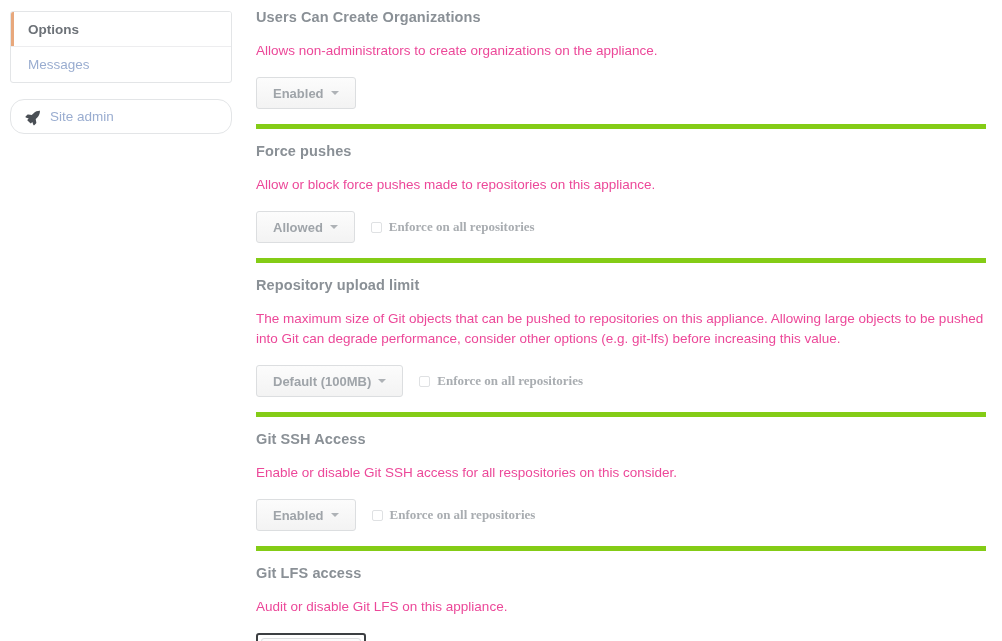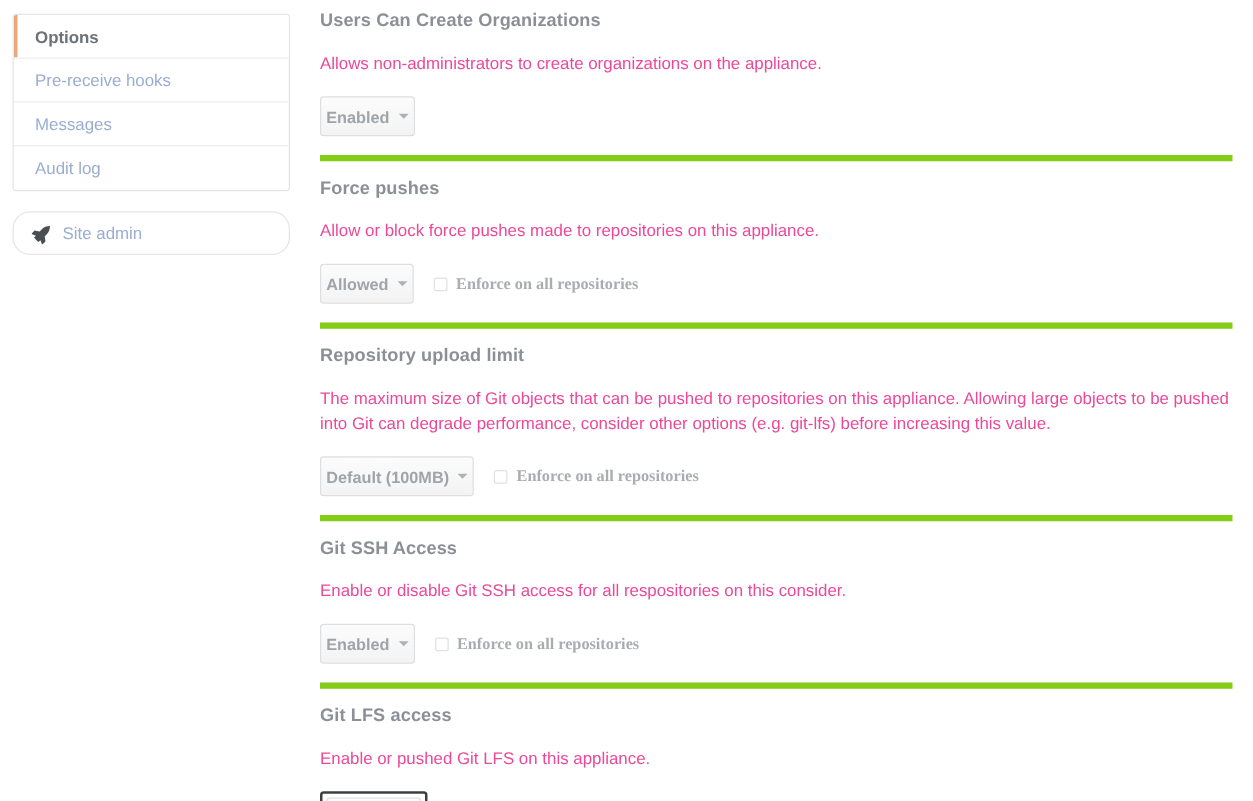--- a/index.html
+++ b/index.html
@@ -130,21 +130,21 @@
     display: flex;
     align-items: center;
   }
 
   .btn {
     display: inline-flex;
     align-items: center;
     background: linear-gradient(#fcfcfc, #f3f3f3);
     border: 1px solid #dcdee0;
     border-radius: 3px;
-    padding: 0 4px;
+    padding: 0 16px;
     height: 32px;
     font-size: 13px;
     font-weight: bold;
     color: #9fa4a9;
     box-sizing: border-box;
     cursor: pointer;
     white-space: nowrap;
   }
   .btn .caret {
     margin-left: 7px;
@@ -201,27 +201,21 @@
 
 <div class="page">
 
   <div class="sidebar">
 
     <div class="nav-card">
       <div class="nav-item is-selected">
         <span>Options</span>
       </div>
       <div class="nav-item is-link">
-        <span>Pre-receive hooks</span>
-      </div>
-      <div class="nav-item is-link">
         <span>Messages</span>
-      </div>
-      <div class="nav-item is-link">
-        <span>Audit log</span>
       </div>
     </div>
 
     <div class="admin-card">
       <span class="rocket-icon">
         <svg viewBox="0 0 16 16" width="16" height="16" aria-hidden="true">
           <path fill="#4a4f55" d="M15.1 0.9c-1.7-0.2-4.6 0.4-7 2.8L6.7 5.1 3.4 4.5c-0.4-0.1-0.8 0-1.1 0.3L0.6 6.5c-0.3 0.3-0.2 0.8 0.2 0.9l2.9 1.1 -1.2 1.2c-0.2 0.2-0.2 0.5 0 0.7l2.9 2.9c0.2 0.2 0.5 0.2 0.7 0l1.2-1.2 1.1 2.9c0.1 0.4 0.6 0.5 0.9 0.2l1.7-1.7c0.3-0.3 0.4-0.7 0.3-1.1l-0.6-3.3 1.4-1.4c2.4-2.4 3-5.3 2.8-7C15 1.3 15 1 15.1 0.9z"></path>
         </svg>
       </span>
       <span class="admin-label">Site admin</span>
@@ -282,21 +276,21 @@
         </button>
         <label class="checkbox-group">
           <span class="checkbox-box"></span>
           <span class="checkbox-label">Enforce on all repositories</span>
         </label>
       </div>
     </div>
 
     <div class="setting">
       <h3 class="setting-title">Git LFS access</h3>
-      <p class="setting-desc">Enable or pushed Git LFS on this appliance.</p>
+      <p class="setting-desc">Audit or disable Git LFS on this appliance.</p>
       <div class="control-row">
         <span class="btn-focus-wrap">
           <button class="btn">
             <span>Enabled</span>
             <span class="caret"></span>
           </button>
         </span>
       </div>
     </div>
 

